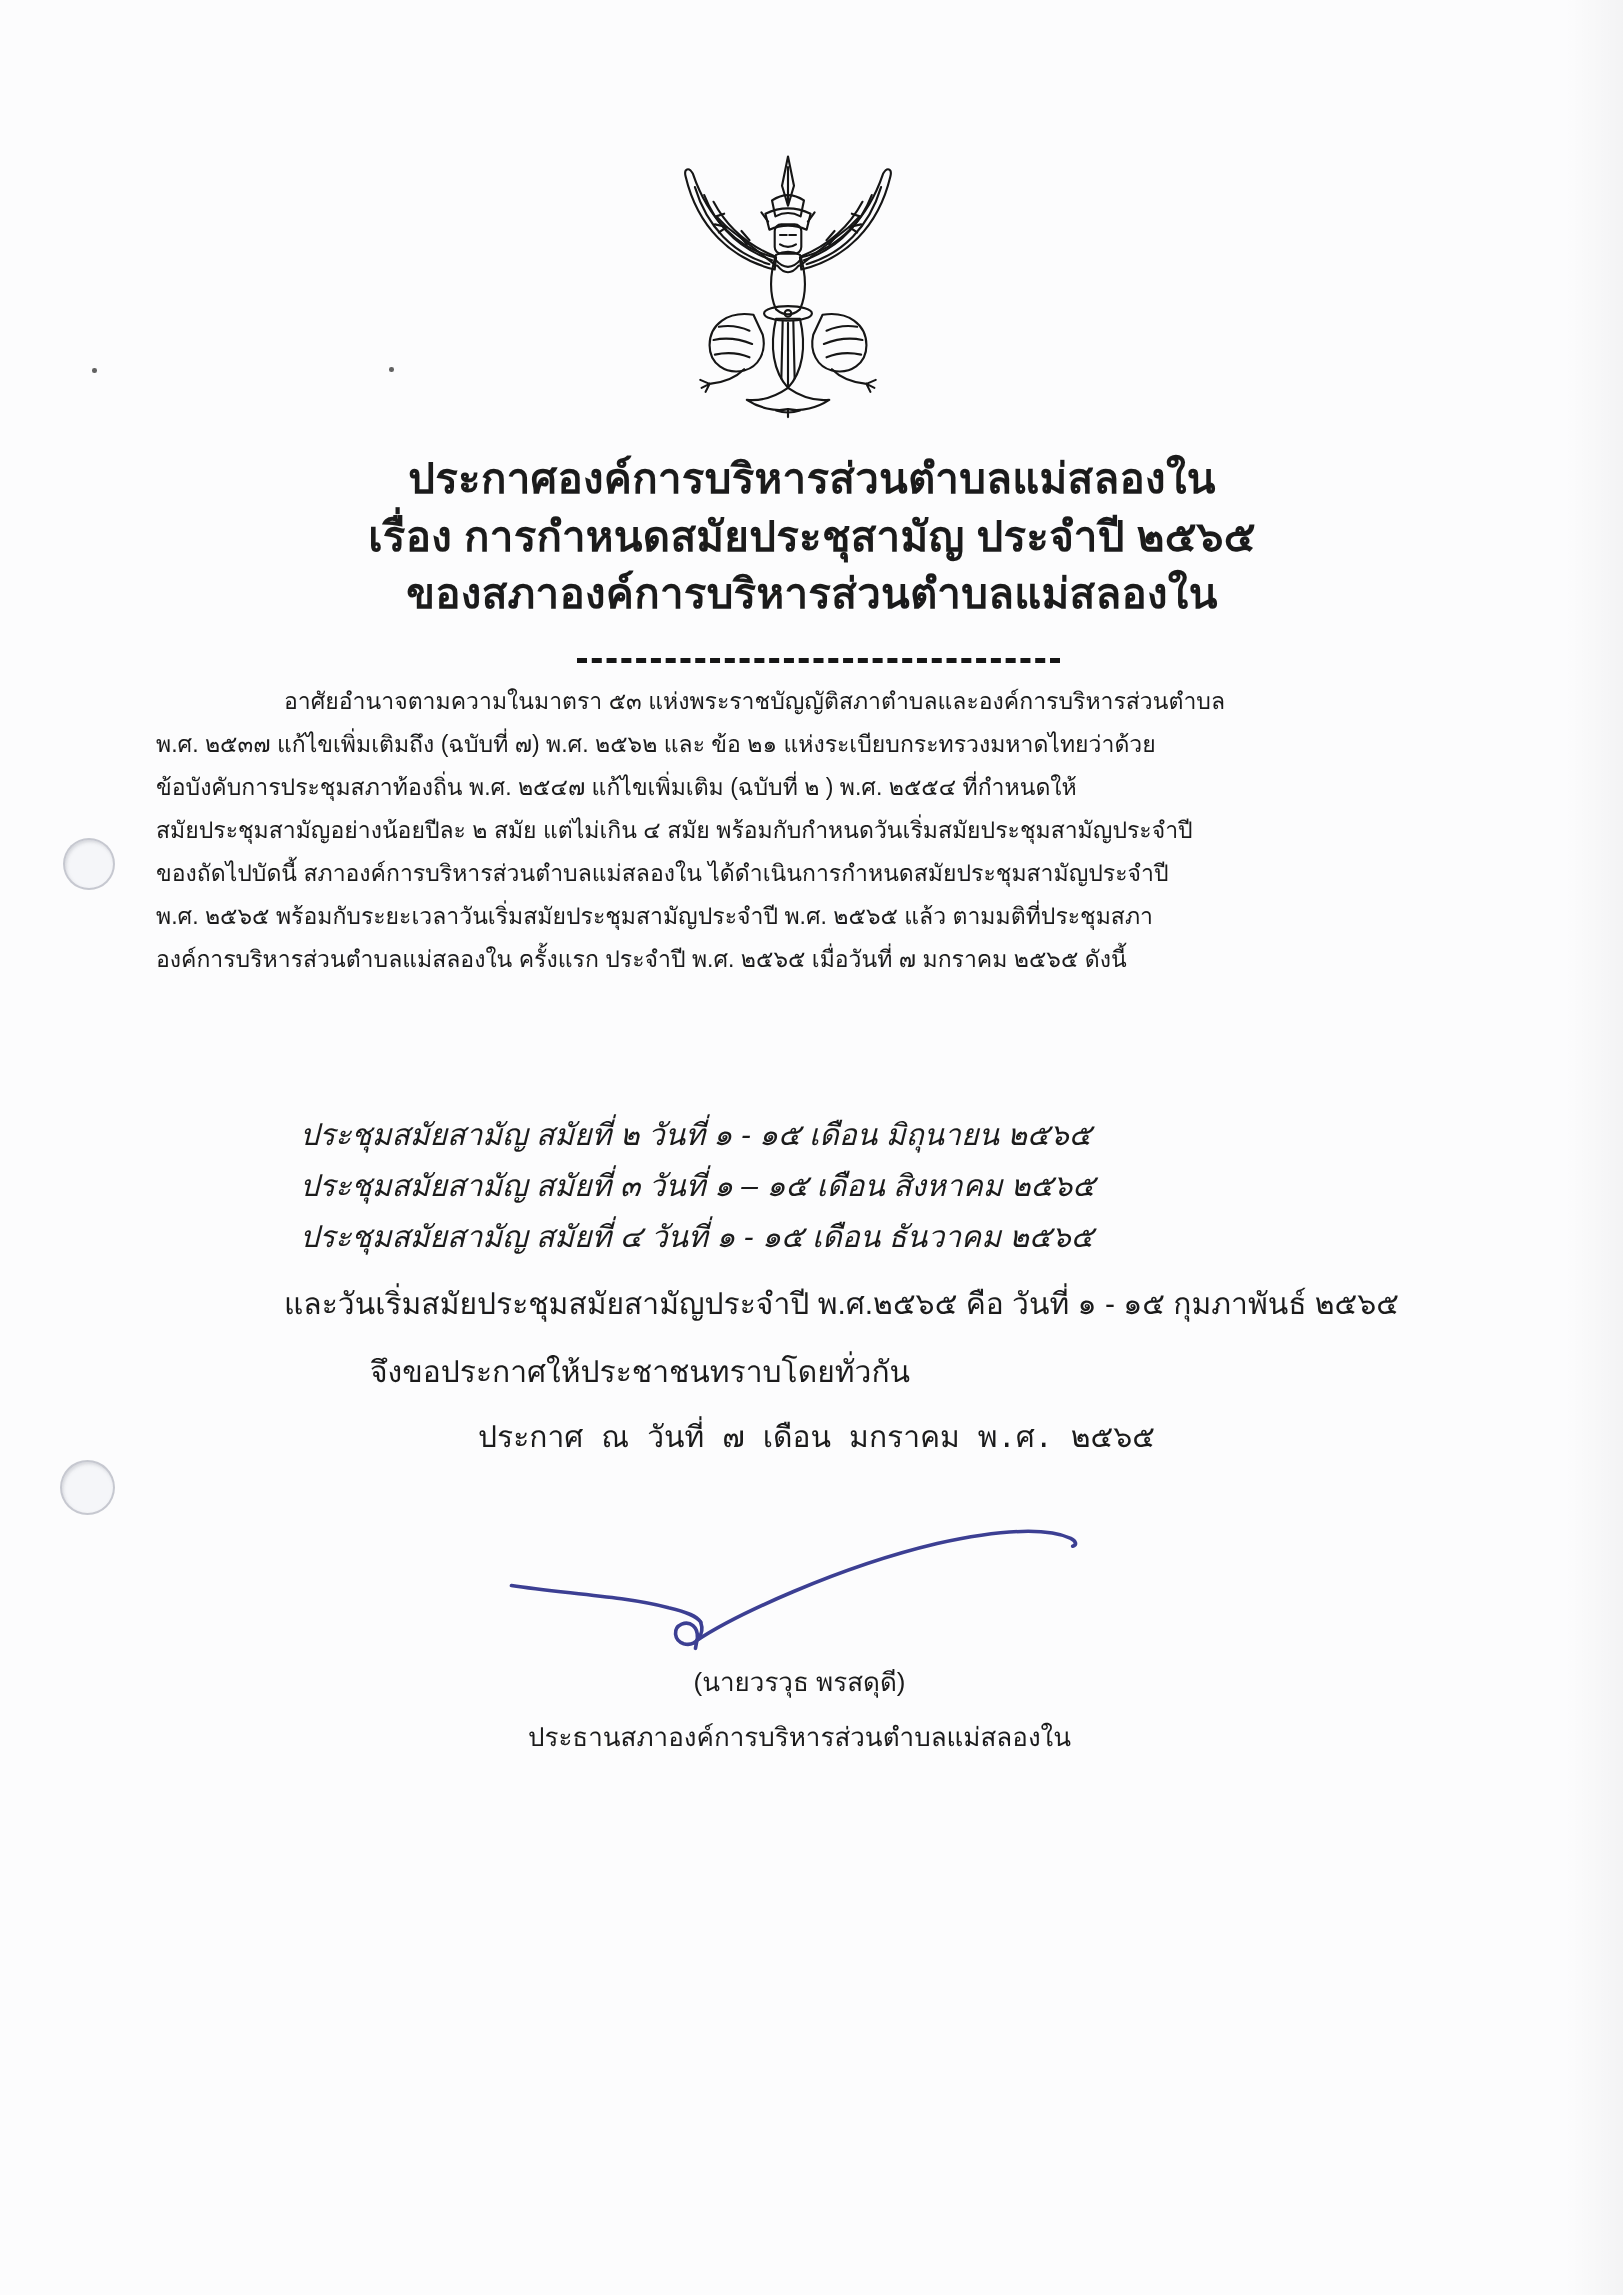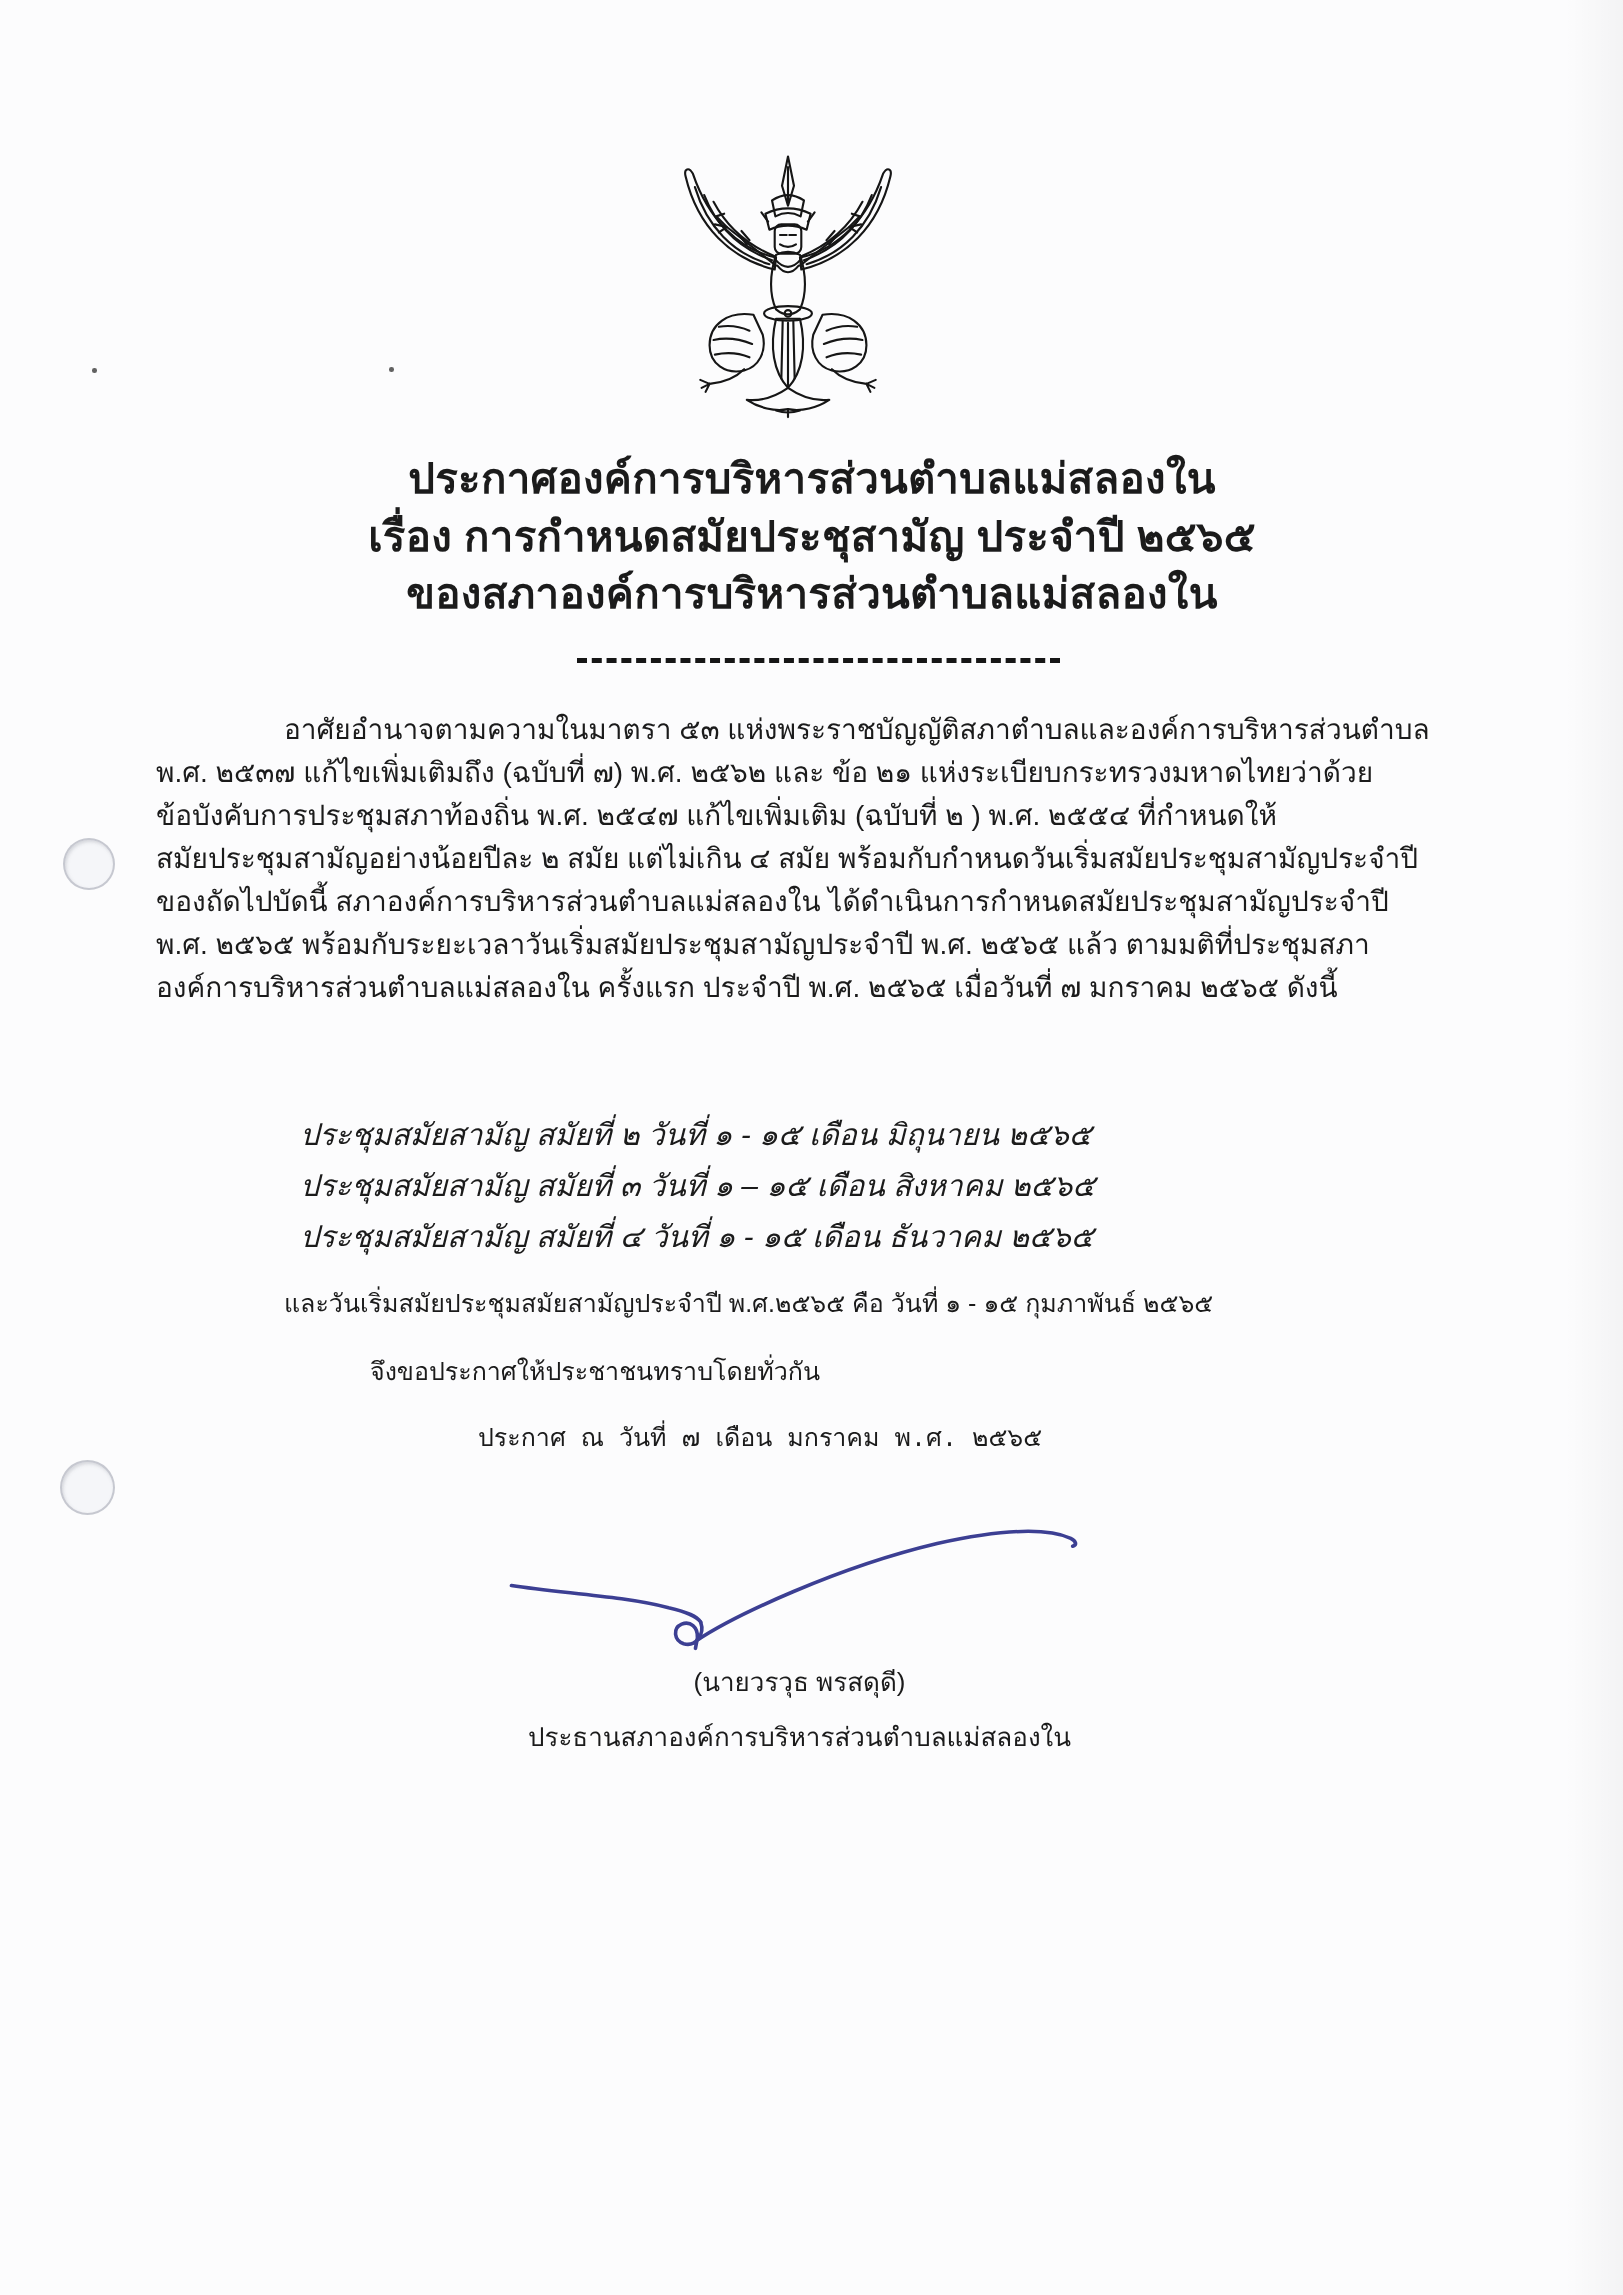--- a/index.html
+++ b/index.html
@@ -35,31 +35,31 @@
     letter-spacing:0.3px;
   }
   .t1{ top:453px; } .t2{ top:511px; } .t3{ top:568px; }
 
   .divider{
     position:absolute; top:658px; left:577px; width:483px; height:0;
     border-top:5.2px dashed #161616;
   }
 
   .body-block{
-    position:absolute; left:156px; top:708px; width:1308px;
-    font-size:28px; line-height:43px;
+    position:absolute; left:156px; top:680px; width:1308px;
+    font-size:23px; line-height:43px;
   }
   .body-line{ white-space:nowrap; }
   .body-line.indent{ text-indent:128px; }
 
   .session-block{
     position:absolute; left:300px; top:1109px;
     font-size:30px; line-height:51px;font-style:italic;
   }
-  .single-line{ position:absolute; font-size:25px; line-height:39px; white-space:nowrap; }
+  .single-line{ position:absolute; font-size:30px; line-height:39px; white-space:nowrap; }
   .first-session{ left:284px; top:1284px; }
   .closing{ left:370px; top:1352px; }
   .issued{ left:478px; top:1420px;font-family:Liberation Mono, monospace; }
 
   .signature{ position:absolute; left:497px; top:1512px; width:596px; height:141px; }
   .signature svg{ width:100%; height:100%; }
 
   .signer{ position:absolute; left:495px; width:609px; text-align:center;
            font-size:26px; line-height:42px; white-space:nowrap; }
   .signer-name{ top:1661px; }

